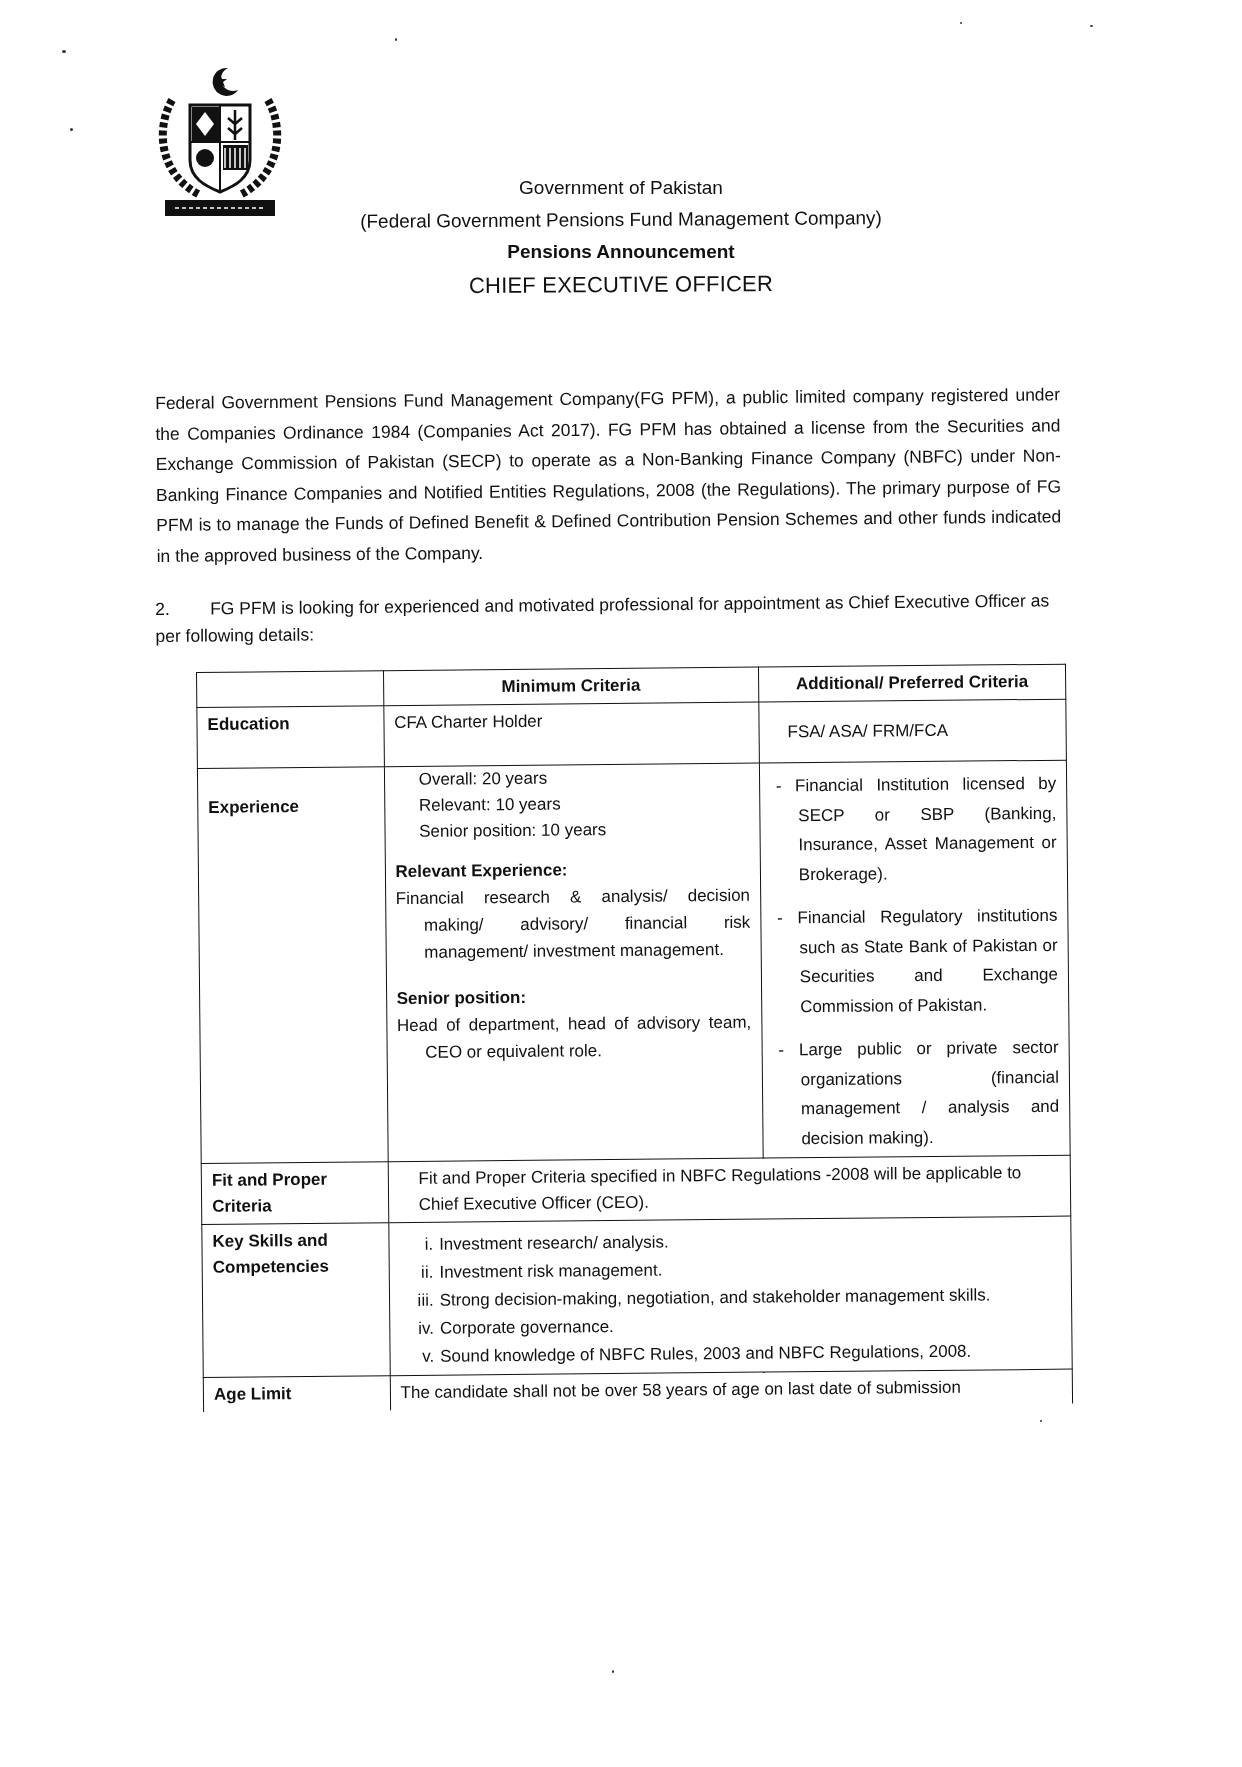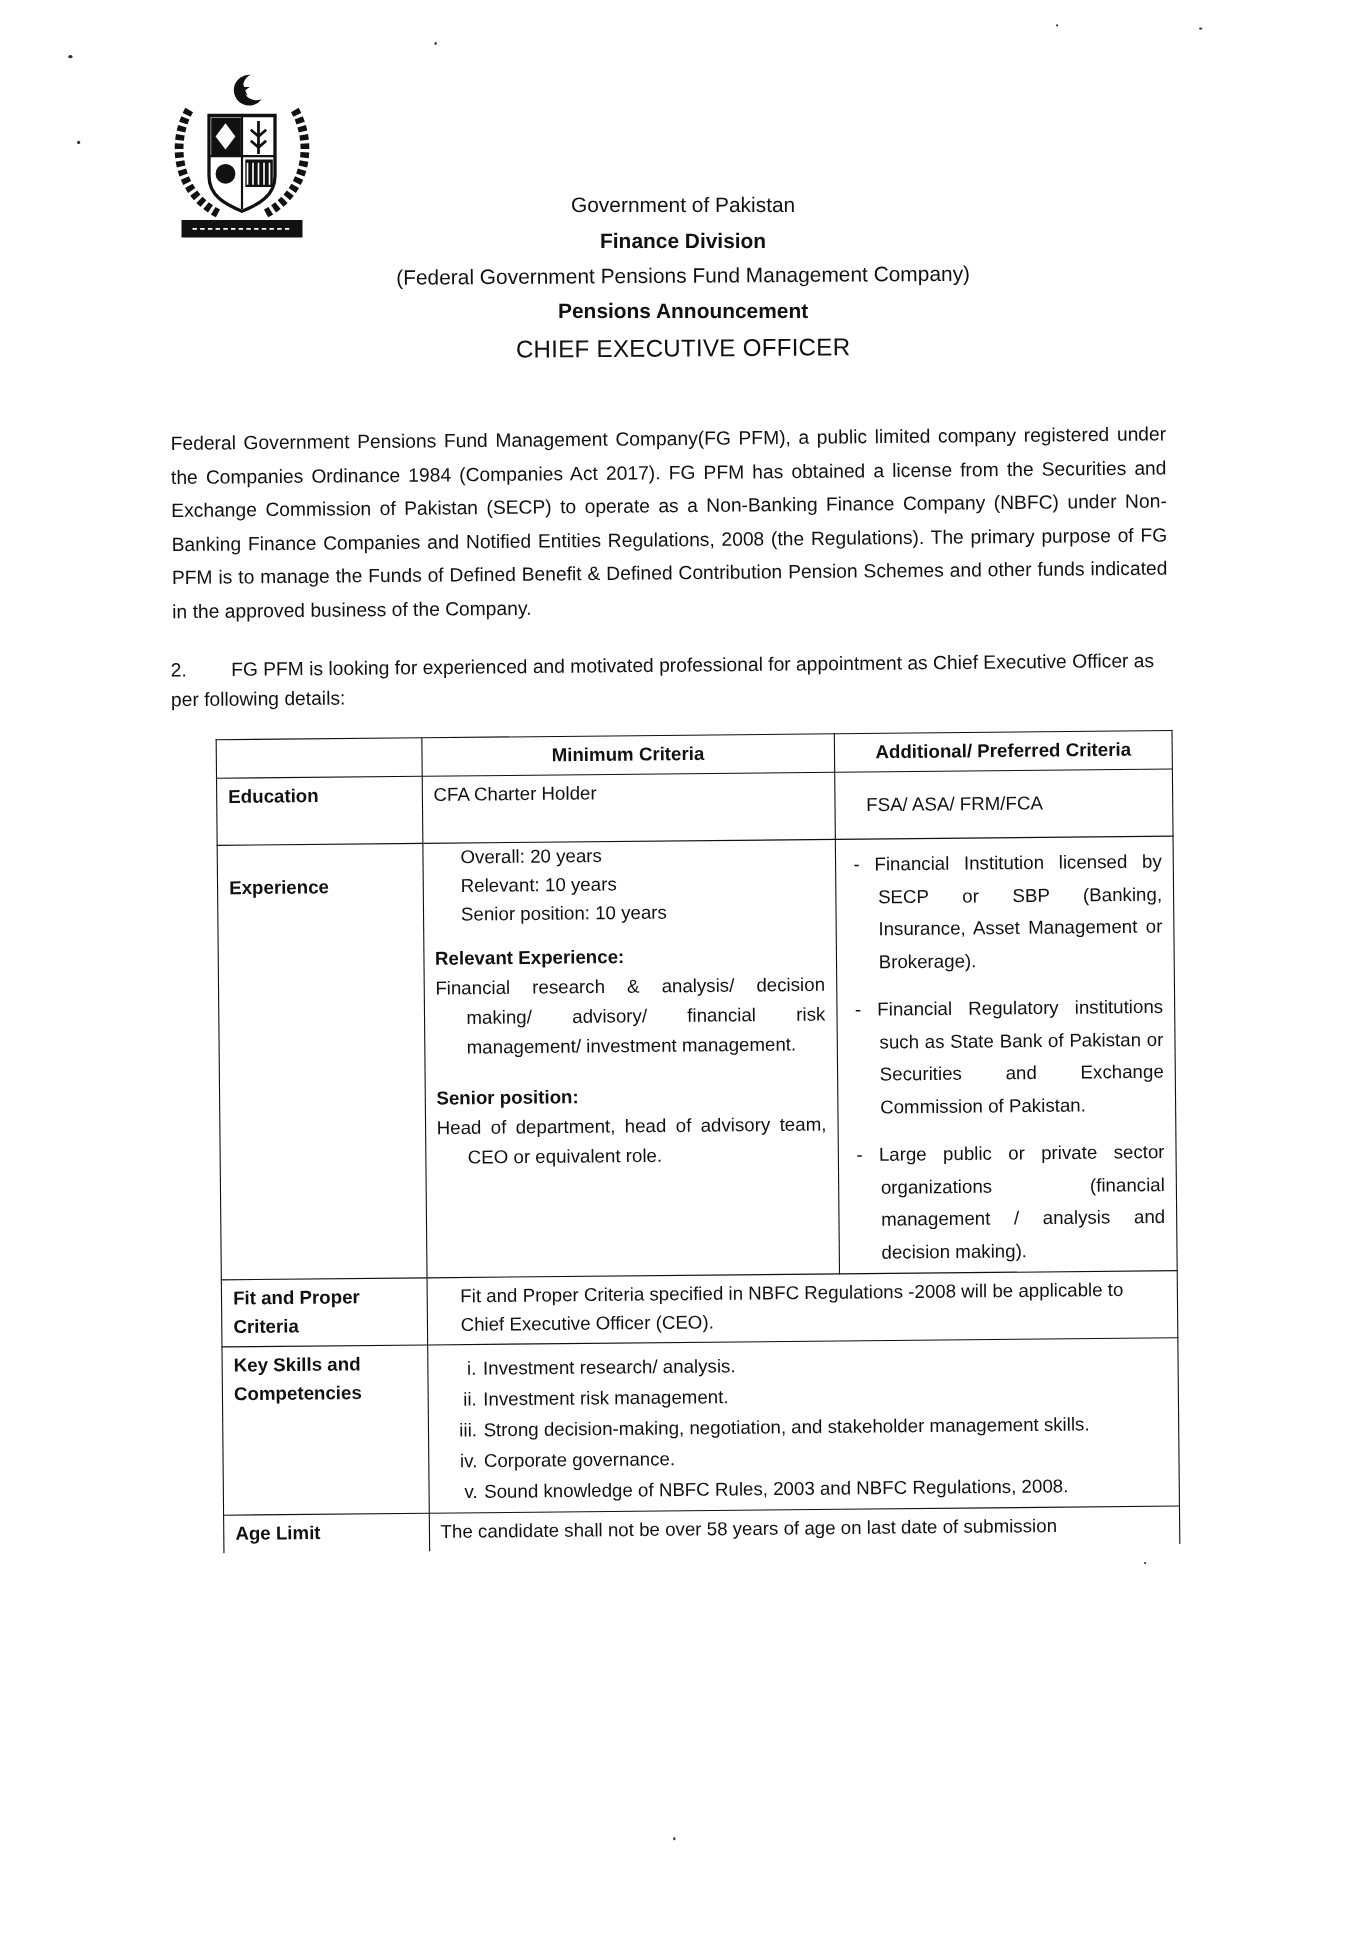--- a/index.html
+++ b/index.html
@@ -89,21 +89,20 @@
     <circle cx="55" cy="98" r="9" fill="#111"></circle>
     <rect x="73" y="85" width="25" height="25" fill="#111"></rect>
     <path d="M75 88 V108 M80 88 V108 M85 88 V108 M90 88 V108 M95 88 V108" stroke="#fff" stroke-width="1.5"></path>
 
     <path d="M15 140 H125 V156 H15 Z" fill="#111"></path>
     <path d="M25 148 H115" stroke="#fff" stroke-width="1.5" stroke-dasharray="4 3"></path>
   </svg>
 
   <div class="header" style="top:172px;">
     <div class="h-line">Government of Pakistan</div>
-    <div class="h-line h-bold">Finance Division</div>
     <div class="h-line" style="transform:rotate(-0.4deg);">(Federal Government Pensions Fund Management Company)</div>
     <div class="h-line h-bold">Pensions Announcement</div>
     <div class="h-title" style="transform:rotate(-0.4deg);">CHIEF EXECUTIVE OFFICER</div>
   </div>
 
   <div class="para" style="top:388px;">Federal Government Pensions Fund Management Company(FG PFM), a public limited company registered under the Companies Ordinance 1984 (Companies Act 2017). FG PFM has obtained a license from the Securities and Exchange Commission of Pakistan (SECP) to operate as a Non-Banking Finance Company (NBFC) under Non- Banking Finance Companies and Notified Entities Regulations, 2008 (the Regulations). The primary purpose of FG PFM is to manage the Funds of Defined Benefit &amp; Defined Contribution Pension Schemes and other funds indicated in the approved business of the Company.</div>
 
   <div class="para2" style="top:596px;">
     <span class="num">2.</span><span>FG PFM is looking for experienced and motivated professional for appointment as Chief Executive Officer as per following details:</span>
   </div>

